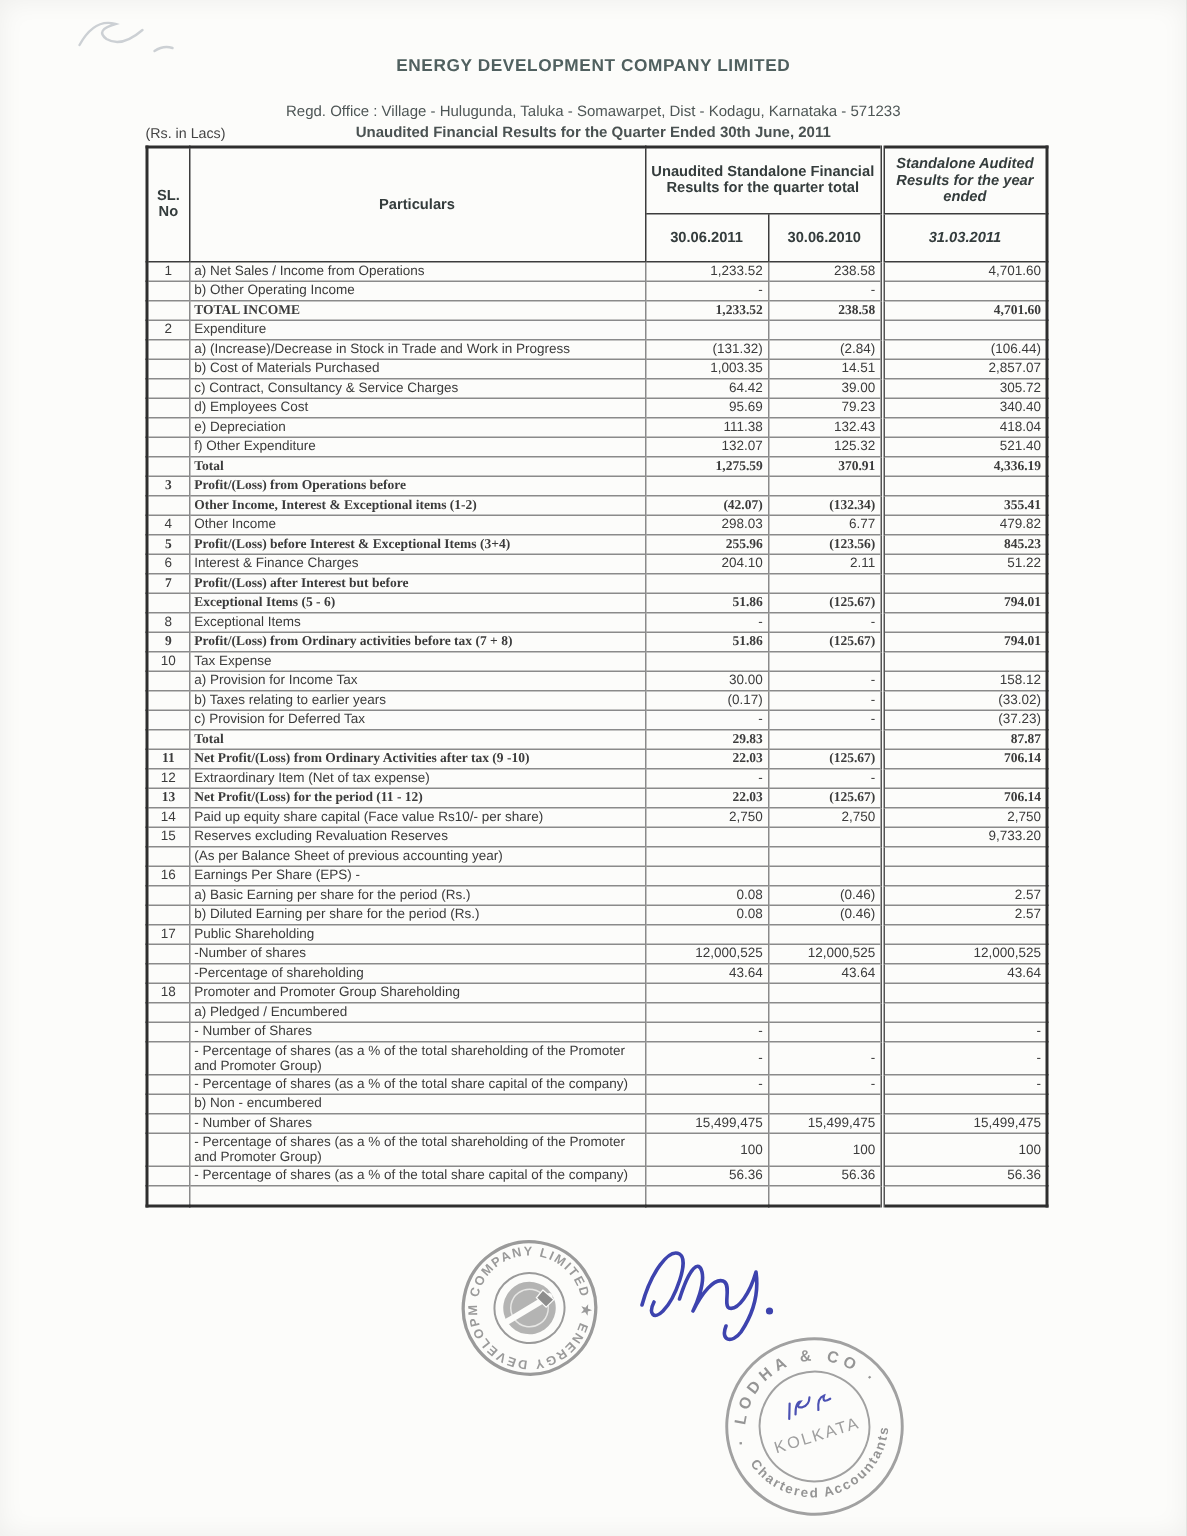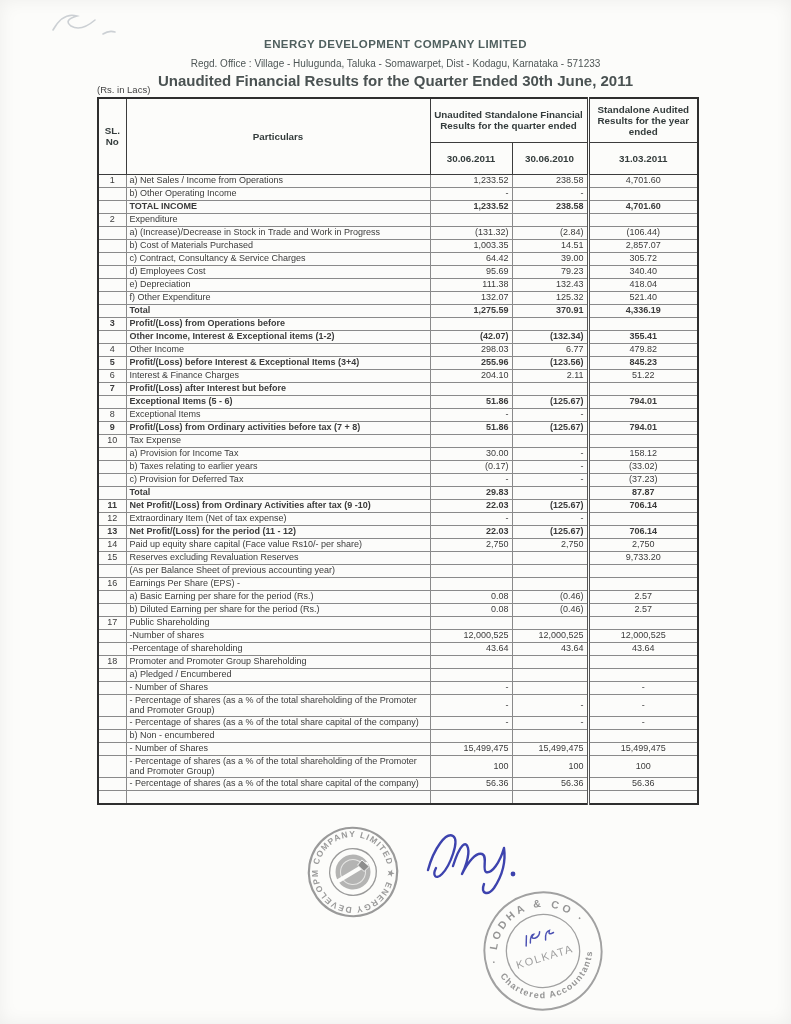--- a/index.html
+++ b/index.html
@@ -5,22 +5,22 @@
   html,body { margin:0; padding:0; background:#d8d8d4; }
   .page {
     position:relative; width:791px; height:1024px; margin:0 auto;
     background:#fcfcfa; overflow:hidden;
     font-family:"Liberation Sans", sans-serif; color:#3a3a3a;
     box-shadow:inset 0 0 18px rgba(0,0,0,0.06);
   }
   
   .doc-header { position:absolute; top:38px; left:0; width:100%; text-align:center; }
   .company-name { font-size:11.5px; font-weight:bold; color:#50605f; letter-spacing:.4px; }
-  .regd-office  { font-size:10px; color:#4e5656; margin-top:8px; }
-  .doc-subtitle { font-size:15px; font-weight:600; color:#4a5252; margin-top:3px; }
+  .regd-office  { font-size:10px; color:#4e5656; margin-top:19px; }
+  .doc-subtitle { font-size:10px; font-weight:600; color:#4a5252; margin-top:3px; }
   .units-note { position:absolute; top:84px; left:97px; width:598px; text-align:left;
                 font-size:9.5px; color:#444; }
   
   table.results {
     position:absolute; top:97px; left:97px; width:600px;
     border-collapse:collapse; table-layout:fixed;
     border:2px solid #2e2e2e;
   }
   table.results th, table.results td { border:1px solid #6e6e6e; }
   table.results thead th {
@@ -34,23 +34,23 @@
   col.c-q1   { width:82px; }
   col.c-q2   { width:76px; }
   col.c-yr   { width:110px; }
   table.results tbody td {
     font-size:9px; line-height:10.5px; height:12px; padding:0 3px;
     color:#3b3b3b; vertical-align:middle; border-color:#8a8a8a;
   }
   td.sl { text-align:center; color:#333; }
   td.particulars { text-align:left;margin-top:16px; }
   td.val { text-align:right; padding-right:4px; }
-  td.year-col { border-left:3px double #555 !important;text-align:center; }
-  th.year-head { border-left:3px double #3c3c3c !important; }
-  tr.bold-row td { font-weight:bold; color:#222; border-bottom-color:#555; }
+  td.year-col { border-left:3px double #555 !important; }
+  th.year-head { border-left:3px double #3c3c3c !important;font-style:italic; }
+  tr.bold-row td { font-weight:bold; color:#222; border-bottom-color:#555;font-family:Liberation Serif, serif; }
   tr.spacer-row td { height:11px; }
   
   .stamp { position:absolute; pointer-events:none; }
   .seal-text { fill:#8d8d8d; font-family:"Liberation Sans", sans-serif; font-weight:bold; }
   .scribble { position:absolute; }
 </style>
 </head>
 <body>
 
 <div class="page">
@@ -71,21 +71,21 @@
       <col class="c-sl">
         <col class="c-part">
         <col class="c-q1">
         <col class="c-q2">
         <col class="c-yr">
     </colgroup>
     <thead>
       <tr class="hdr-main">
         <th rowspan="2">SL. No</th>
         <th rowspan="2">Particulars</th>
-        <th colspan="2">Unaudited Standalone Financial Results for the quarter ended</th>
+        <th colspan="2">Unaudited Standalone Financial Results for the quarter total</th>
         <th class="year-head">Standalone Audited Results for the year ended</th>
       </tr>
       <tr class="hdr-dates">
         <th>30.06.2011</th>
         <th>30.06.2010</th>
         <th class="year-head">31.03.2011</th>
       </tr>
     </thead>
     <tbody>
         <tr class="">

